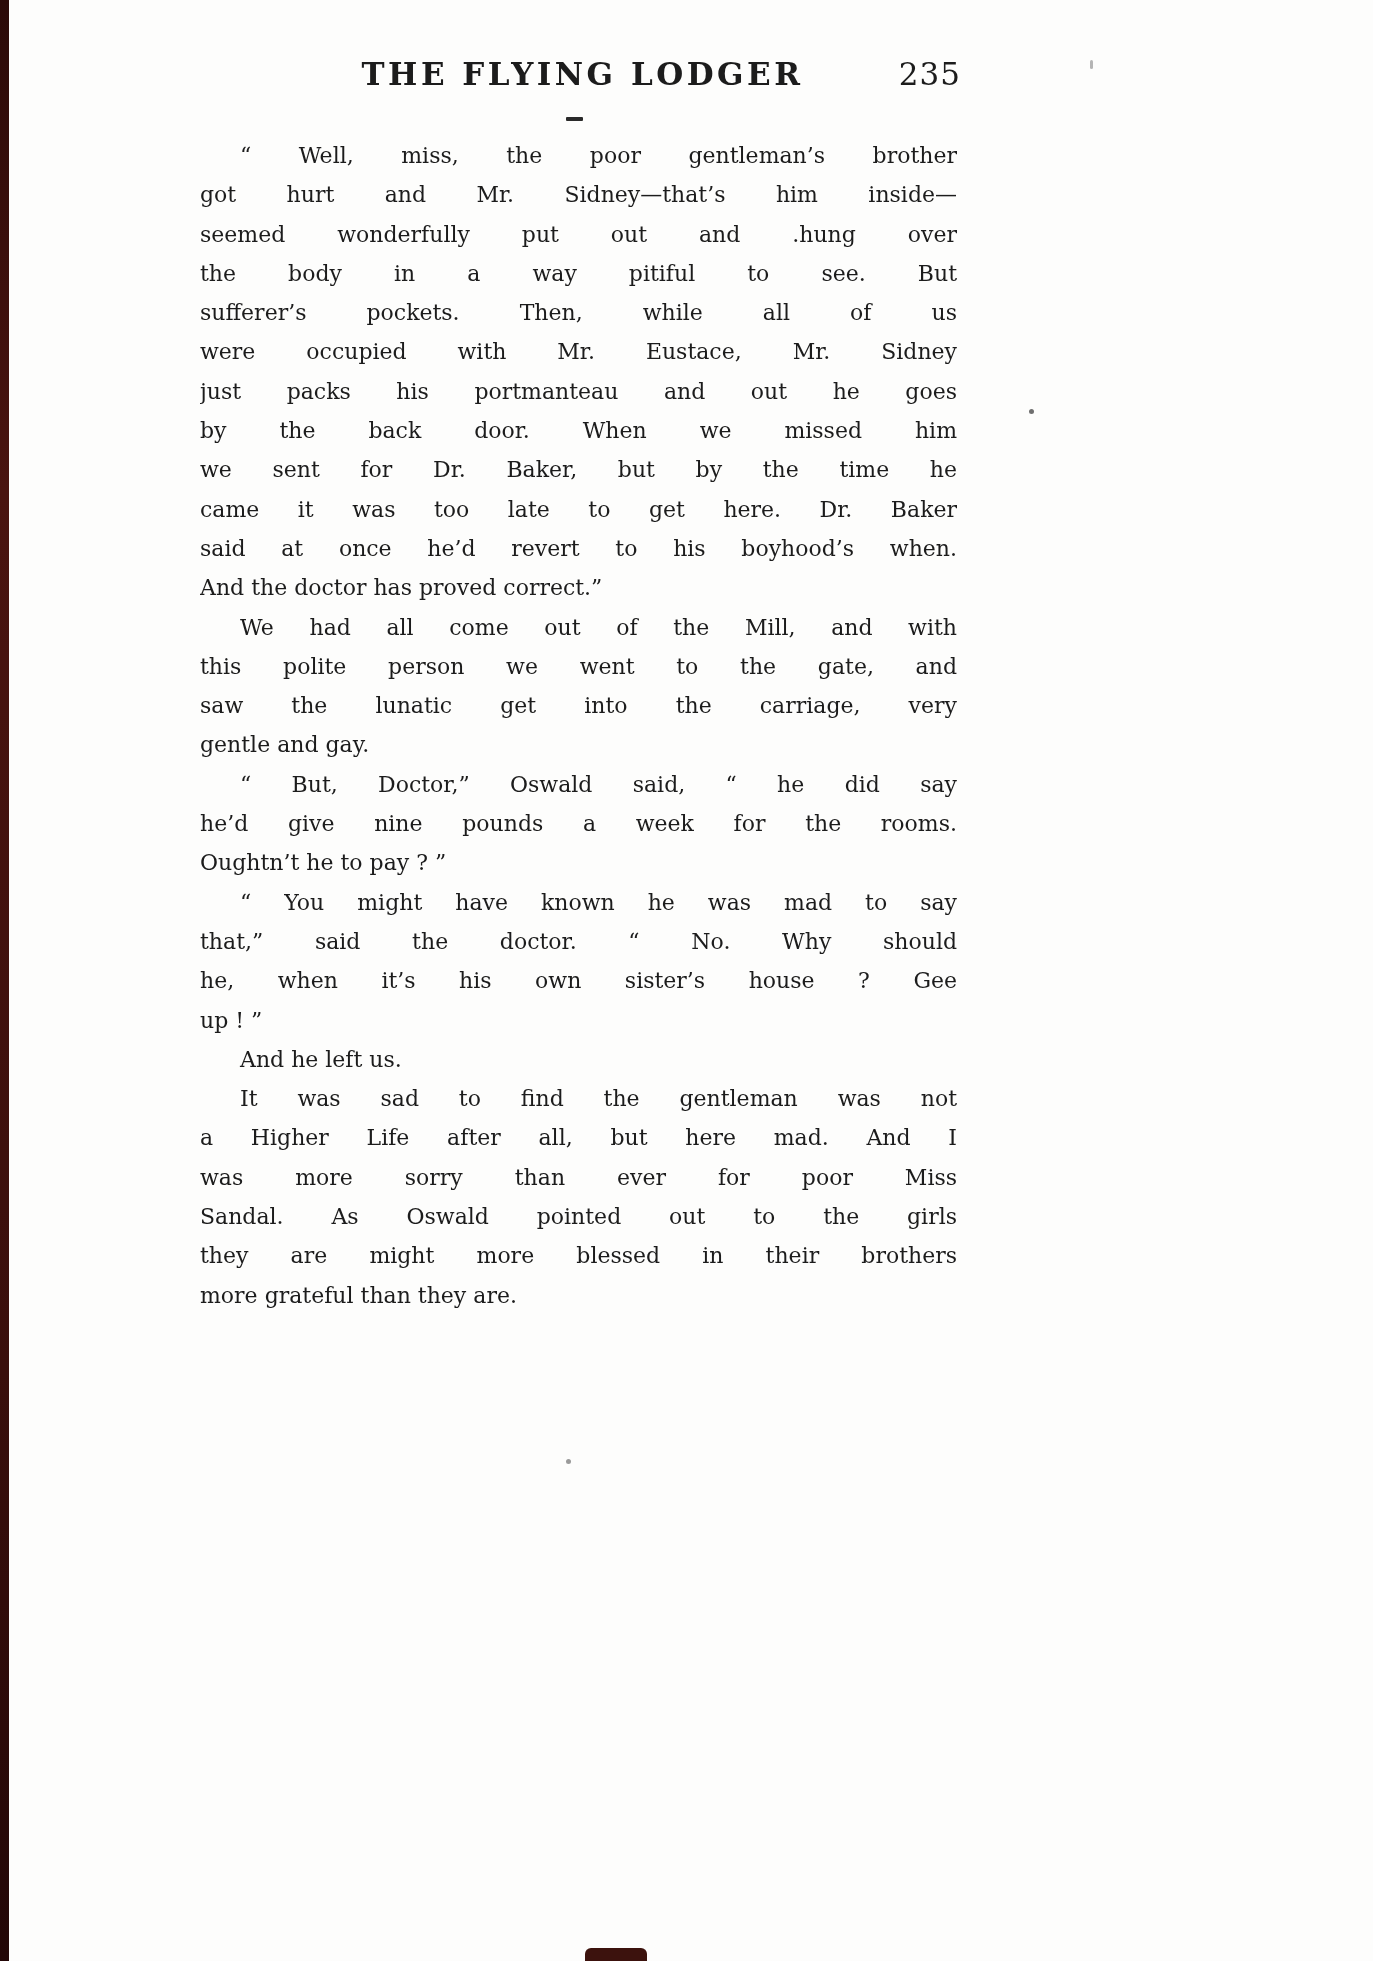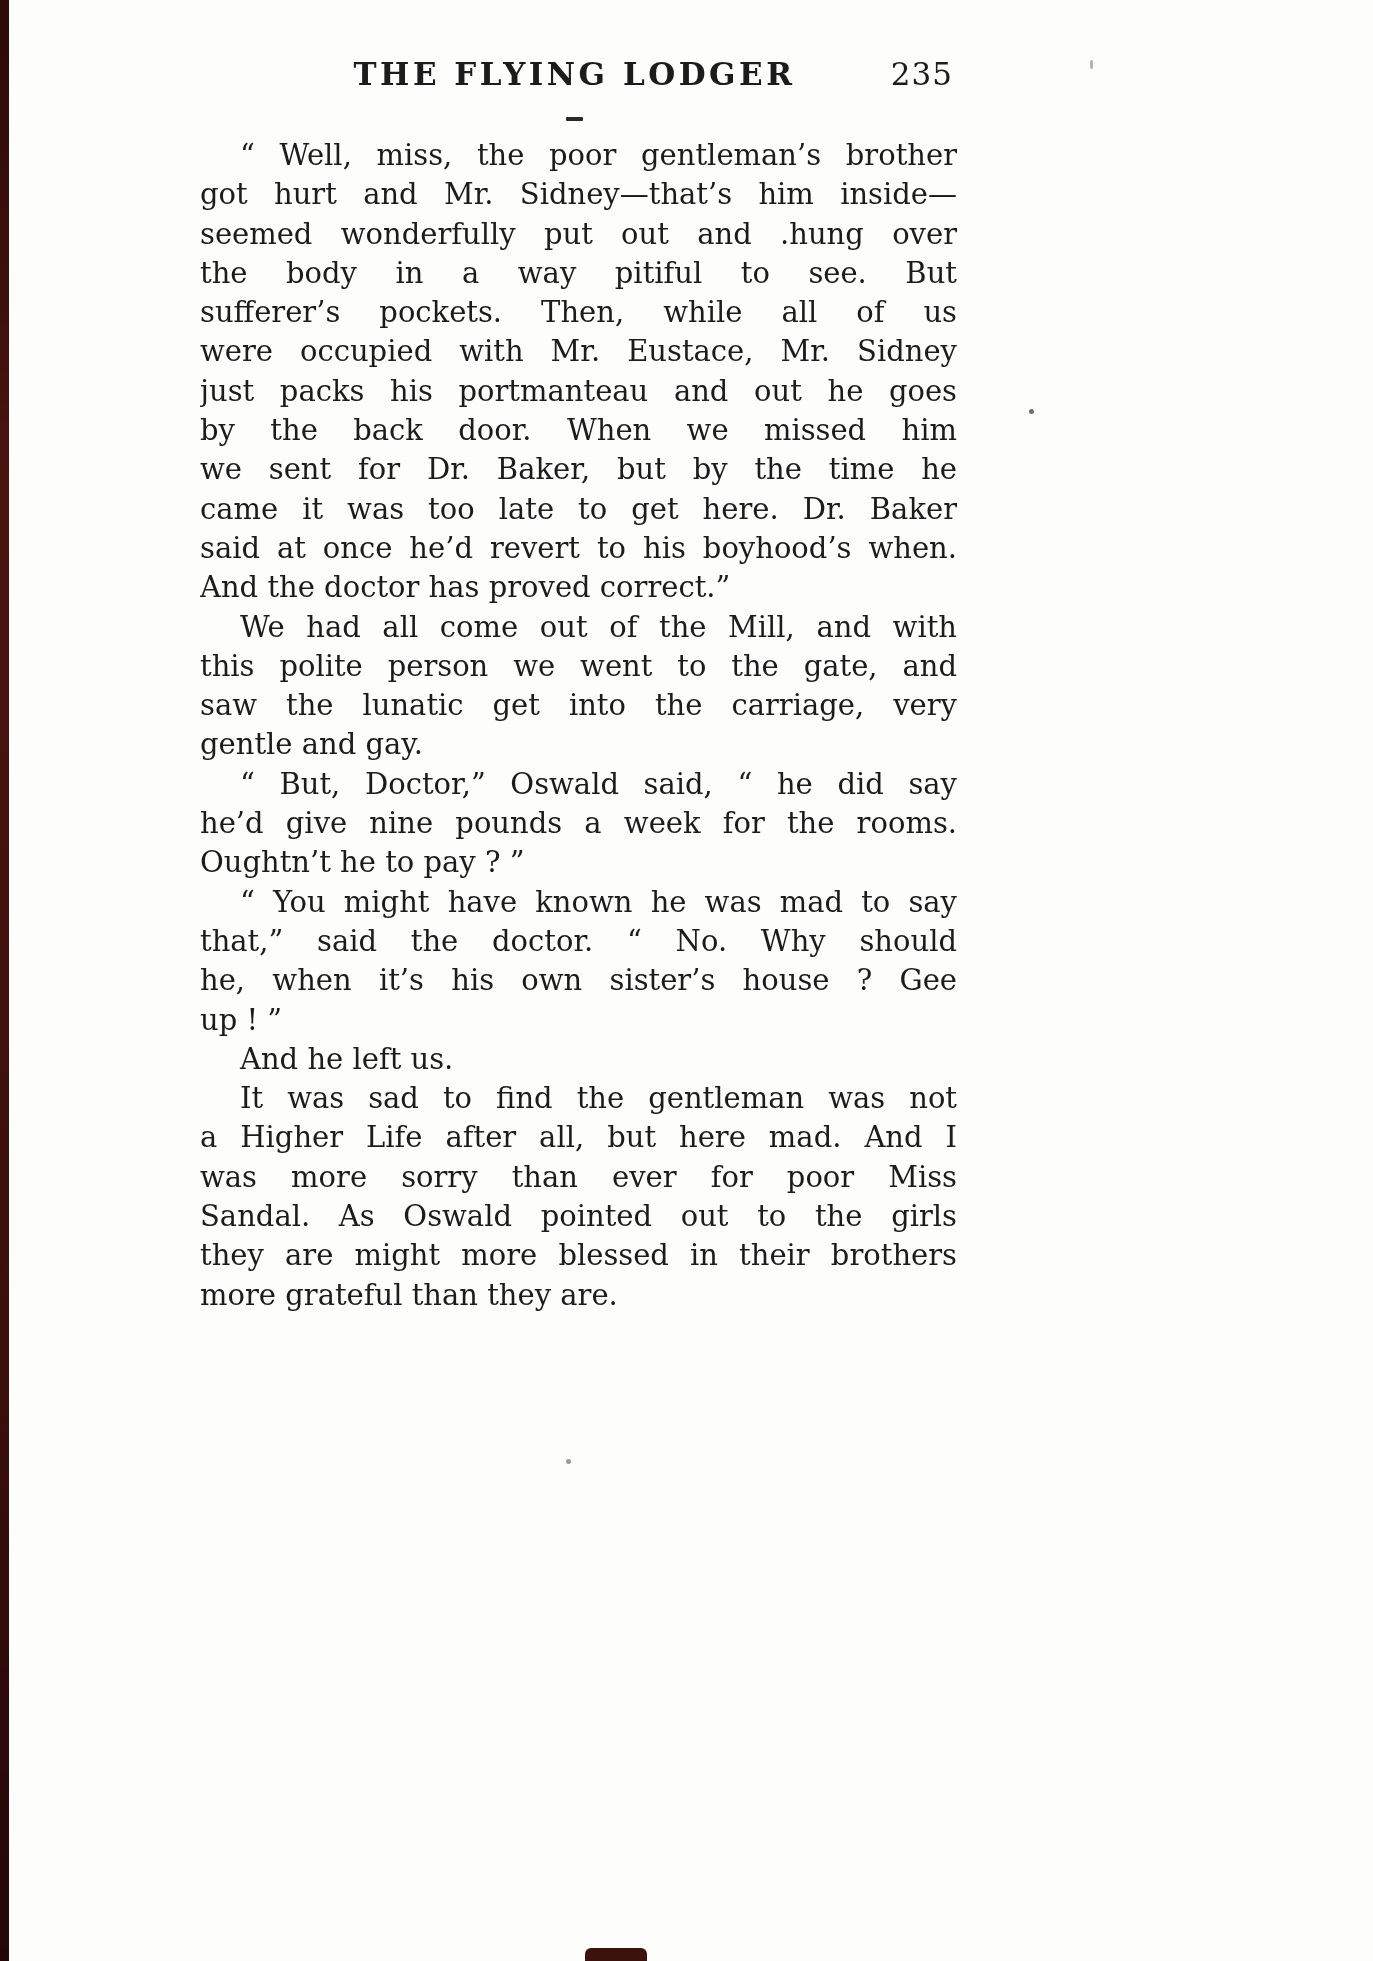--- a/index.html
+++ b/index.html
@@ -29,21 +29,21 @@
     position: absolute;
     left: 585px;
     top: 1948px;
     width: 62px;
     height: 13px;
     background: #3c120d;
     border-radius: 6px 6px 0 0;
   }
   .header {
     position: absolute;
-    left: 196px;
+    left: 204px;
     top: 56px;
     width: 757px;
     height: 40px;
   }
   .header-title {
     position: absolute;
     left: 0;
     width: 100%;
     text-align: center;
     font-size: 31px;
@@ -71,21 +71,21 @@
   .body-text {
     position: absolute;
     left: 200px;
     top: 136px;
     width: 757px;
   }
   .paragraph {
     margin: 0;
   }
   .line {
-    font-size: 29px;
+    font-size: 22px;
     line-height: 39.3px;
     text-align: justify;
     text-align-last: justify;
     overflow: hidden;
     white-space: normal;
   }
   .line.indent {
     text-indent: 40px;
   }
   .line.last {

